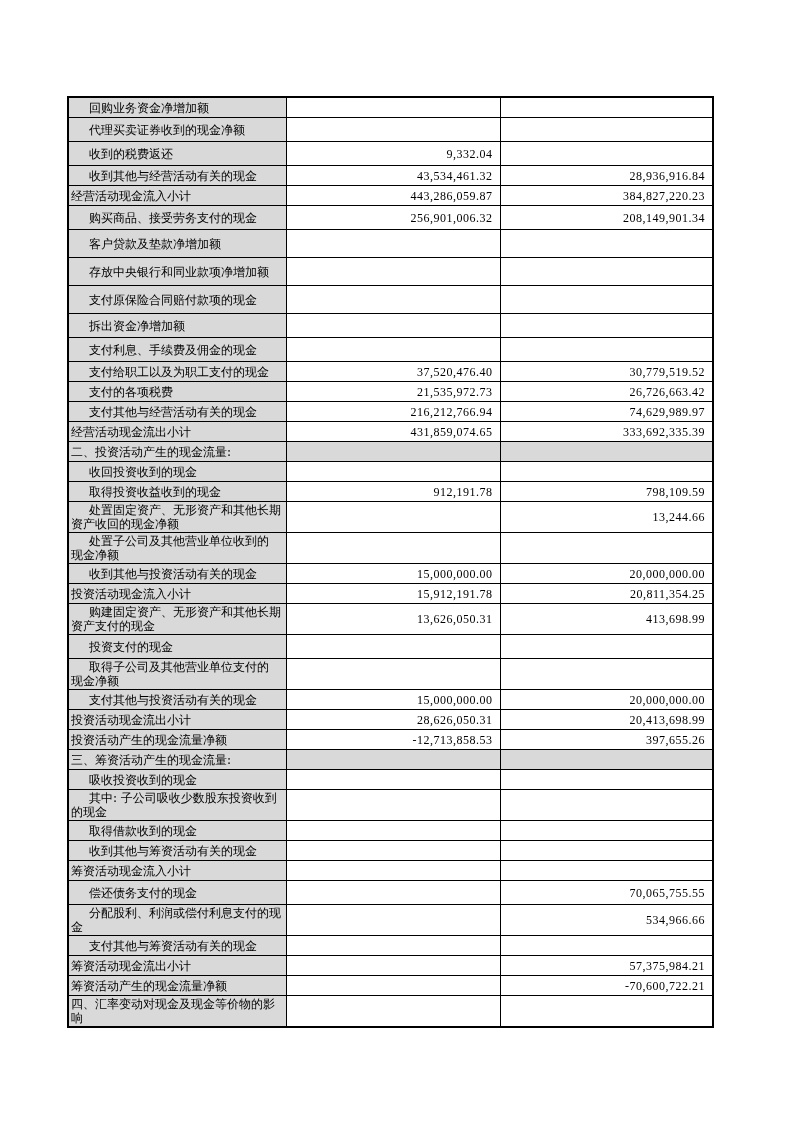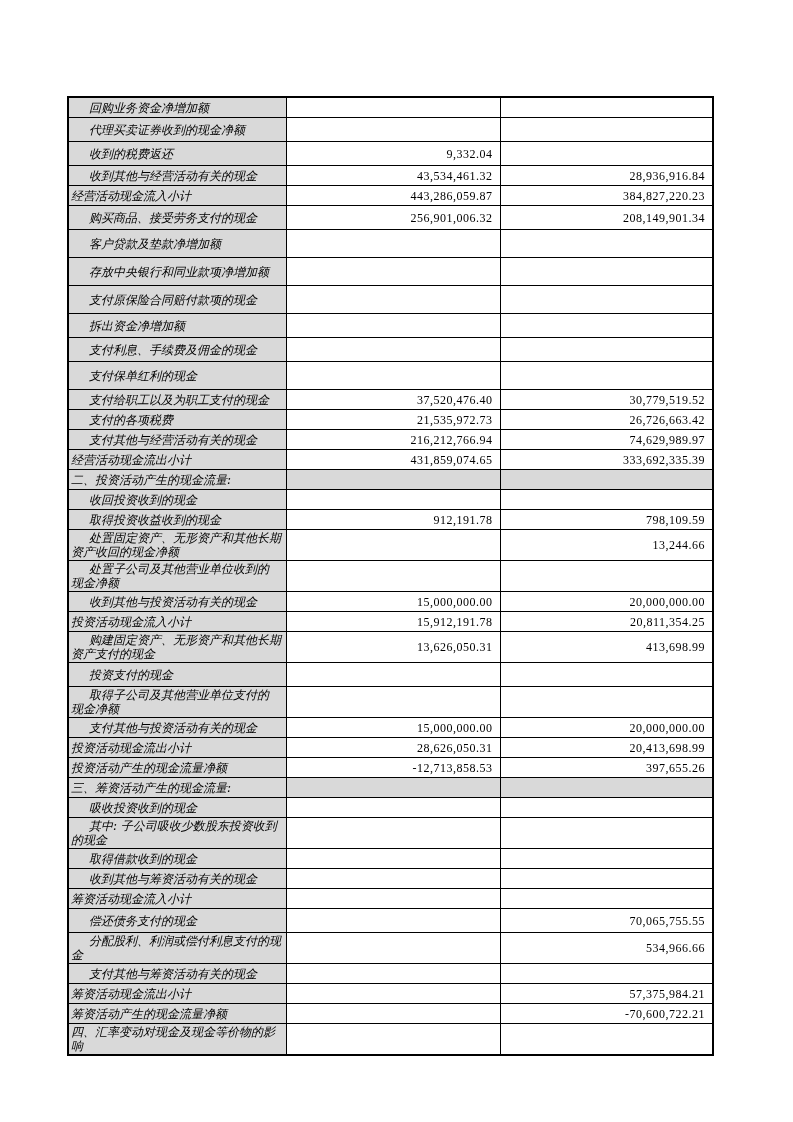--- a/index.html
+++ b/index.html
@@ -32,21 +32,20 @@
     padding: 1px 2px;
     vertical-align: middle;
     overflow: hidden;
   }
   .fin-table td.label {
     background: #d9d9d9;
     text-align: left;
     white-space: pre-line;
     padding-left: 2px;
     padding-right: 2px;
-    font-style: italic;
   }
   .fin-table td.label.indent {
     text-indent: 18px;
   }
   .fin-table td.num {
     background: #ffffff;
     text-align: right;
     padding-right: 7px;
     letter-spacing: 0.5px;
     font-family: "Liberation Serif", "DejaVu Serif", serif;
@@ -117,25 +116,20 @@
         <tr class="size-m">
           <td class="label indent">拆出资金净增加额</td>
           <td class="num"></td>
           <td class="num"></td>
         </tr>
         <tr class="size-m">
           <td class="label indent">支付利息、手续费及佣金的现金</td>
           <td class="num"></td>
           <td class="num"></td>
         </tr>
-        <tr class="size-l">
-          <td class="label indent">支付保单红利的现金</td>
-          <td class="num"></td>
-          <td class="num"></td>
-        </tr>
         <tr class="size-s">
           <td class="label indent">支付给职工以及为职工支付的现金</td>
           <td class="num">37,520,476.40</td>
           <td class="num">30,779,519.52</td>
         </tr>
         <tr class="size-s">
           <td class="label indent">支付的各项税费</td>
           <td class="num">21,535,972.73</td>
           <td class="num">26,726,663.42</td>
         </tr>

